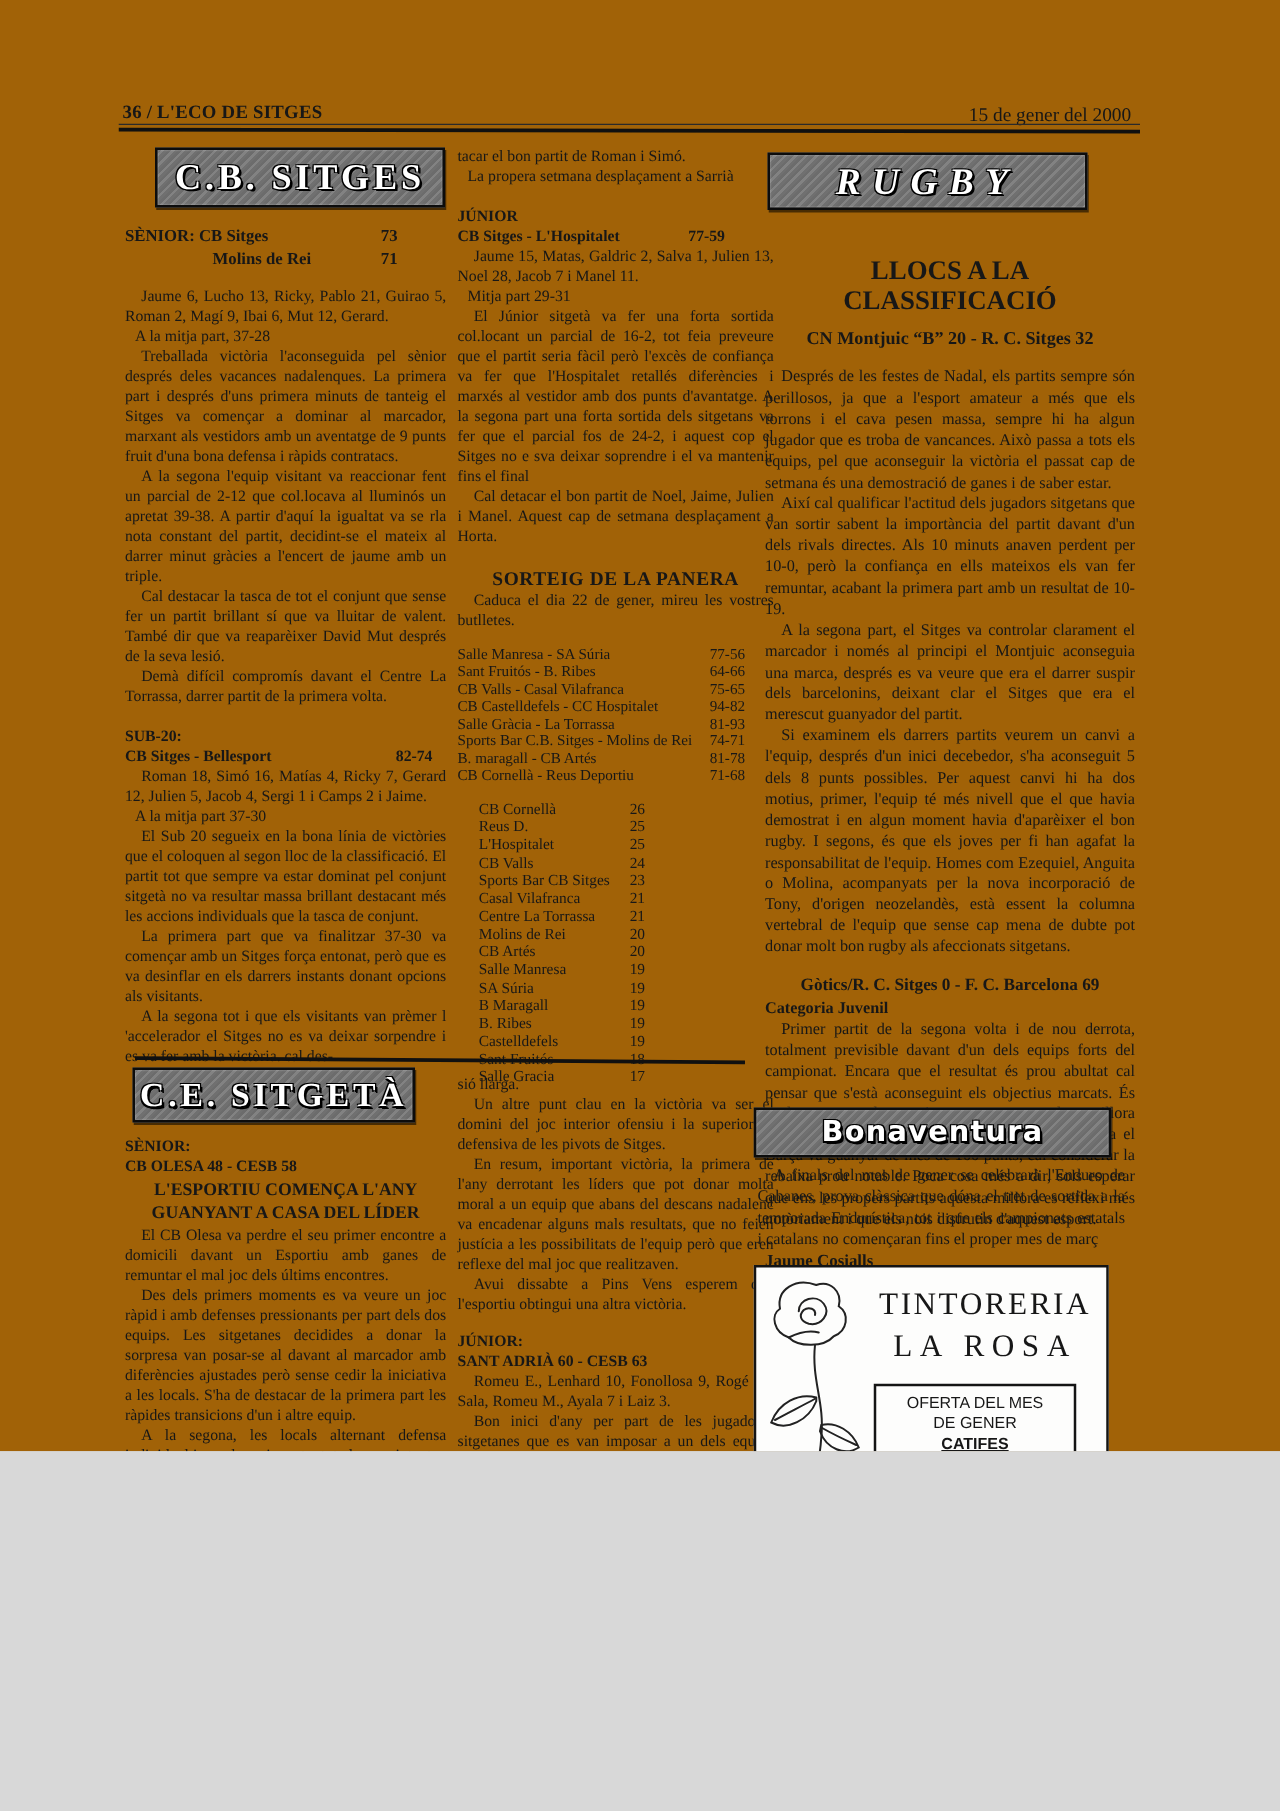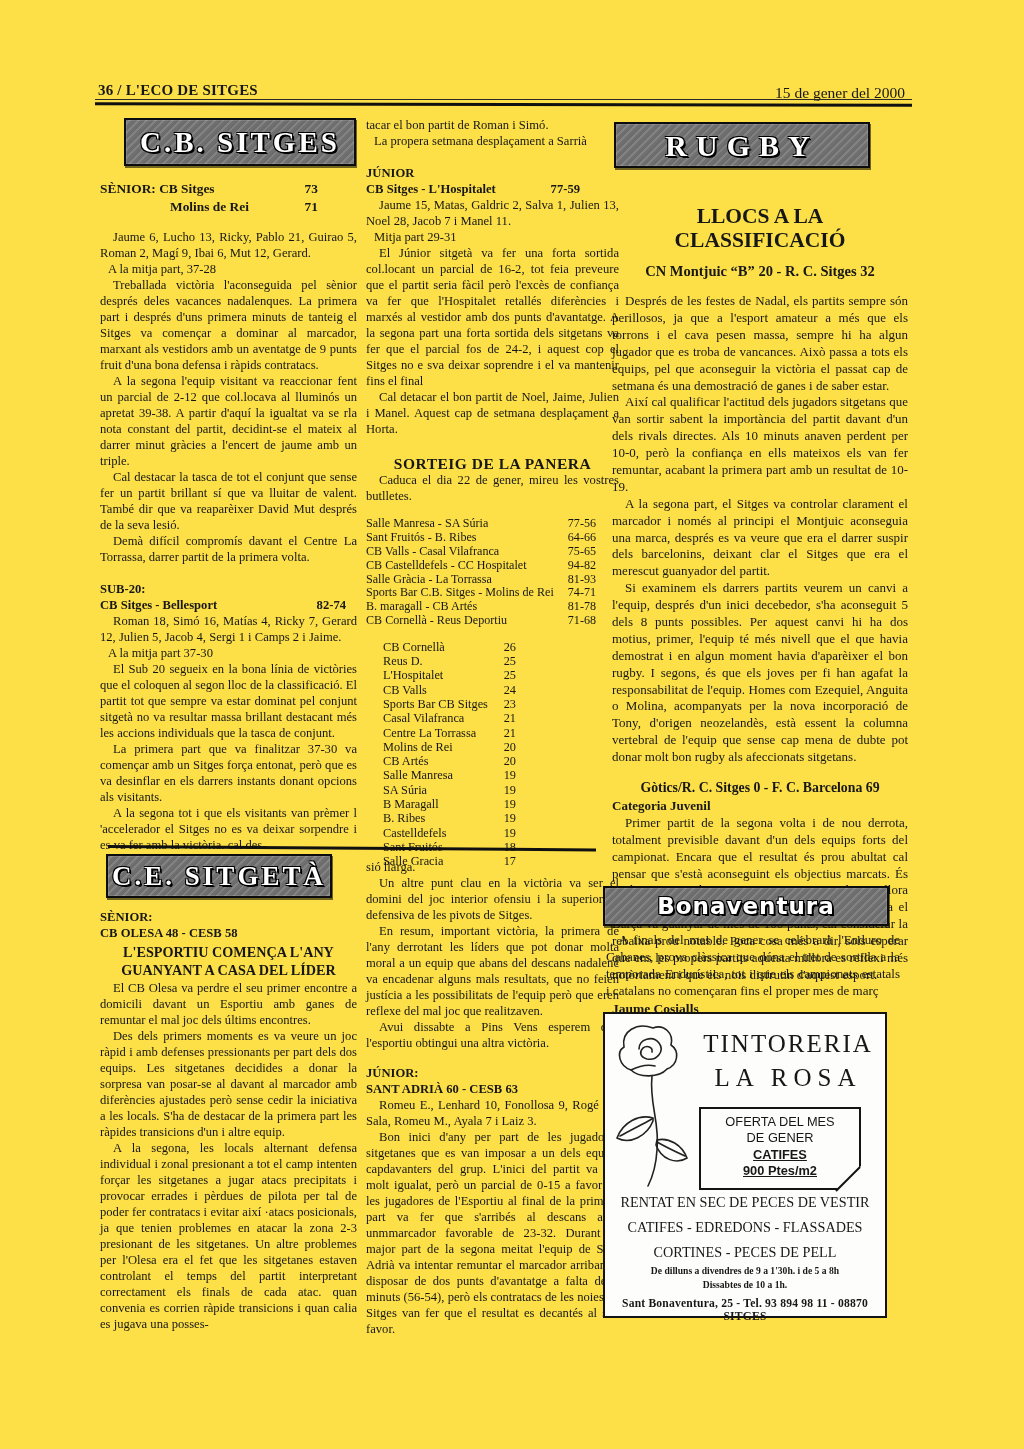--- a/index.html
+++ b/index.html
@@ -1,16 +1,16 @@
 <!DOCTYPE html>
 <html lang="ca"><head>
 <meta charset="utf-8">
 <style>
   html,body{margin:0;padding:0;background:#d8d8d8;}
-  .page{position:relative;width:1024px;height:1449px;margin:0 auto;background:#fde047;
+  .page{position:relative;width:1024px;height:1161px;margin:0 auto;background:#a16207;
         font-family:"Liberation Serif","DejaVu Serif",serif;color:#171717;overflow:hidden;
         -webkit-hyphens:auto;hyphens:auto;}
   .abs{position:absolute;}
   
   .hdr-left{left:98px;top:82px;font-weight:bold;font-size:15px;letter-spacing:.2px;}
   .hdr-right{left:756px;top:84px;font-size:15.5px;margin-left:19px;}
   .rule-a{left:95px;top:99px;width:817px;height:1px;background:#2a2a2a;}
   .rule-b{left:95px;top:103px;width:817px;height:3px;background:#101010;transform:rotate(.12deg);}
   .mid-rule{left:108px;top:845px;width:488px;height:3px;background:#101010;transform:rotate(.4deg);transform-origin:left center;}
   
@@ -44,21 +44,21 @@
   .sorteig-title{text-align:center;font-weight:bold;font-size:15.5px;letter-spacing:.5px;margin-top:16px;}
   .premiat{margin-top:2px;font-weight:bold;font-size:13.4px;}
   .premiat .num{font-size:19px;letter-spacing:1px;}
   .results{margin-top:12px;width:230px;font-size:12.1px;}
   .results .row{display:flex;line-height:13.8px;}
   .results .row .score{margin-left:auto;}
   .standings{margin-top:12px;margin-left:17px;width:133px;font-size:12.3px;}
   .standings .row{display:flex;line-height:14.3px;}
   .standings .row .pts{margin-left:auto;}
   
-  .banner-rugby{width:252px;height:42px;margin:4px 0 12px 2px;font-size:30px;letter-spacing:9px;}
+  .banner-rugby{width:252px;height:42px;margin:4px 0 12px 2px;font-size:30px;letter-spacing:9px;font-style:italic;}
   .rugby-headline{text-align:center;font-weight:bold;font-size:21.5px;line-height:1.12;margin:6px 0 10px;}
   .rugby-match{text-align:center;font-weight:bold;font-size:14.5px;margin:4px 0 12px;}
   .rugby-match2{text-align:center;font-weight:bold;font-size:13.8px;margin-top:13px;}
   .rugby-cat{font-weight:bold;margin:1px 0 0;}
   .signature{font-weight:bold;padding-right:4px;margin-top:16px;font-size:13.5px;}
   
   .banner-ce{width:222px;height:40px;margin:2px 0 12px 6px;font-size:27px;letter-spacing:3px;}
   .ce-headline{text-align:center;font-weight:bold;font-size:14.2px;line-height:1.25;margin:2px 0;}
   
   .banner-moto{left:603px;top:886px;width:282px;height:36px;font-size:23px;letter-spacing:1px;}

